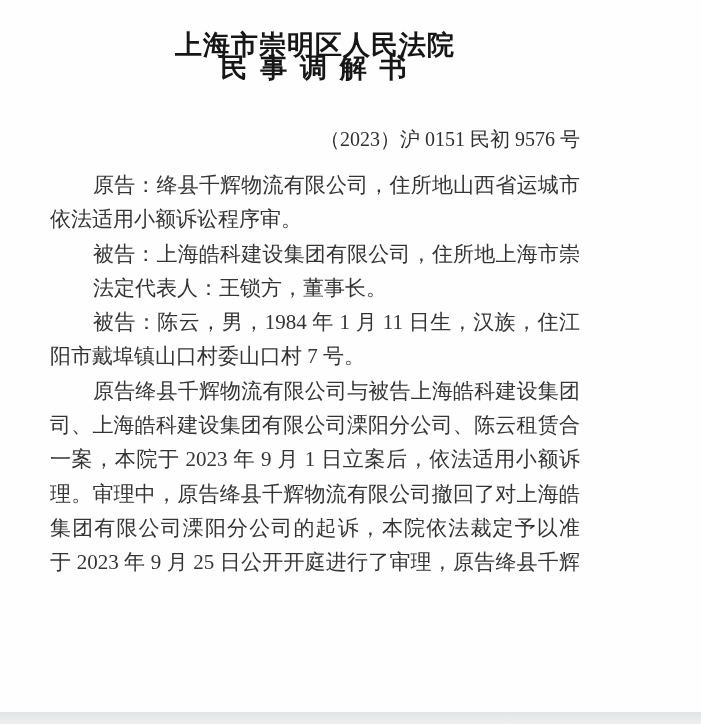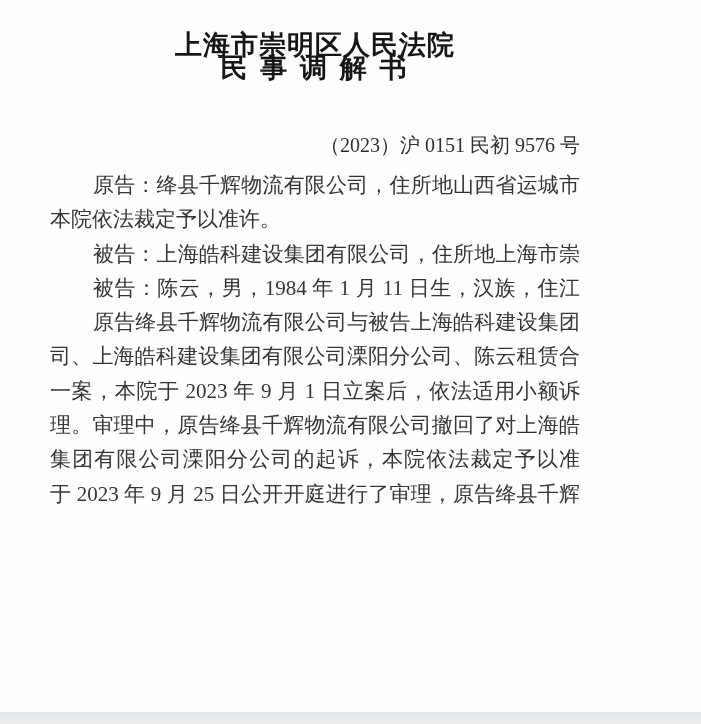--- a/index.html
+++ b/index.html
@@ -44,21 +44,21 @@
     width: 100%;
     text-align: center;
     font-size: 27px;
     font-weight: bold;
     color: #161616;
     letter-spacing: 3px;
     white-space: nowrap;
   }
   .case-number {
     position: absolute;
-    top: 132px;
+    top: 126px;
     left: 0;
     width: 100%;
     text-align: right;
     margin-right: 0;
     padding-right: 0;
     right: -13px;
     font-size: 20px;
     color: #2e2e2e;
     white-space: nowrap;
   }
@@ -101,23 +101,25 @@
   <div class="content">
 
     <div class="court-title">上海市崇明区人民法院</div>
 
     <div class="doc-title">民 事 调 解 书</div>
 
     <div class="case-number">（2023）沪 0151 民初 9576 号</div>
 
     <div class="body-lines">
       <p class="indent full">原告：绛县千辉物流有限公司，住所地山西省运城市绛县南</p>
-      <p>本院依法裁定予以准许。</p>
+      <p>依法适用小额诉讼程序审。</p>
       <p class="indent full">被告：上海皓科建设集团有限公司，住所地上海市崇明区城</p>
+      <p class="indent">法定代表人：王锁方，董事长。</p>
       <p class="indent full">被告：陈云，男，1984 年 1 月 11 日生，汉族，住江苏省溧</p>
+      <p>阳市戴埠镇山口村委山口村 7 号。</p>
       <p class="indent full">原告绛县千辉物流有限公司与被告上海皓科建设集团有限公</p>
       <p class="full">司、上海皓科建设集团有限公司溧阳分公司、陈云租赁合同纠纷</p>
       <p class="full">一案，本院于 2023 年 9 月 1 日立案后，依法适用小额诉讼程序审</p>
       <p class="full">理。审理中，原告绛县千辉物流有限公司撤回了对上海皓科建设</p>
       <p class="full">集团有限公司溧阳分公司的起诉，本院依法裁定予以准许。本案</p>
       <p class="full">于 2023 年 9 月 25 日公开开庭进行了审理，原告绛县千辉物流有</p>
     </div>
   </div>
 
   <div class="footer-band"></div>

